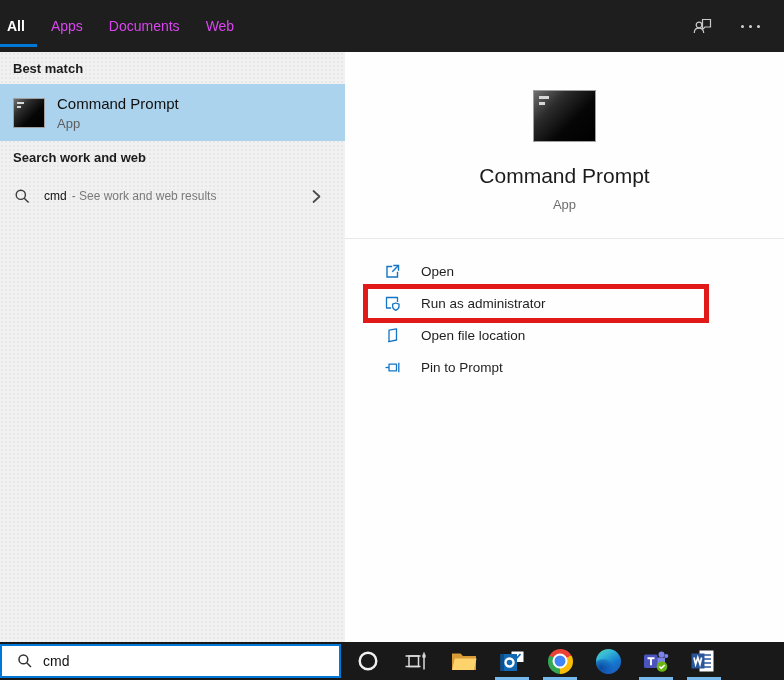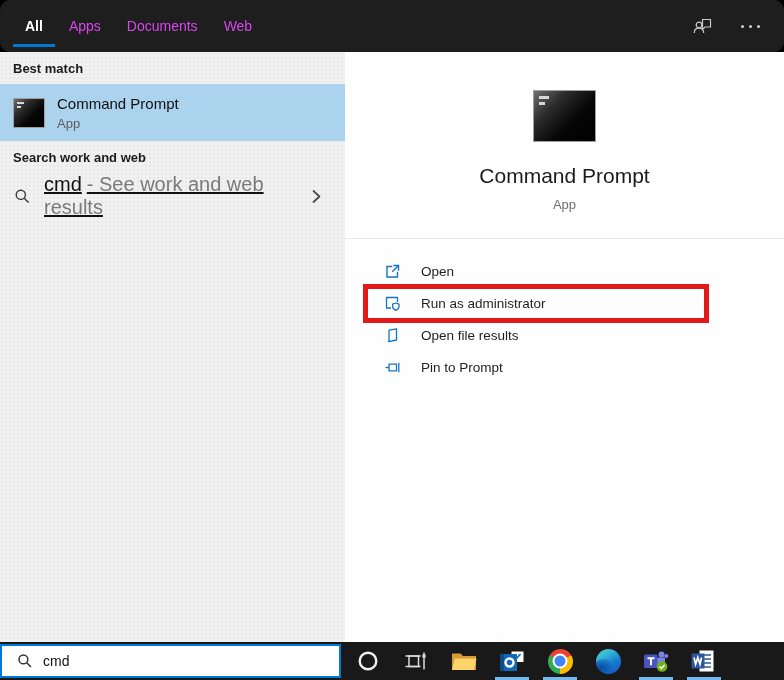--- a/index.html
+++ b/index.html
@@ -6,21 +6,21 @@
   html,body { width:784px; height:680px; overflow:hidden; background:#000; }
   #app {
     width:784px; height:680px; position:relative;
     font-family:"Liberation Sans", sans-serif;
     display:flex; flex-direction:column;
   }
 
   
   .header {
     height:52px; background:#1e1e1e; display:flex; align-items:center;
-    padding-left:25px; flex:0 0 auto;border-radius:10px;
+    padding-left:7px; flex:0 0 auto;
   }
   .tabs { display:flex; gap:26px; height:100%; align-items:stretch; }
   .tab {
     color:#d946ef; font-size:14px; display:flex; align-items:center;
     position:relative; cursor:default;
   }
   .tab.active { color:#ffffff; font-weight:bold; }
   .tab.active::after {
     content:""; position:absolute; left:-12px; right:-12px; bottom:5px;
     height:3px; background:#0078d7;
@@ -67,21 +67,21 @@
   .cmd-icon.large {
     width:63px; height:52px; margin:0 auto;
     background-size:10px 3px, 6px 3px, 100% 100%;
     background-position:5px 5px, 5px 11px, 0 0;
   }
 
   .suggest-row {
     height:46px; display:flex; align-items:center; padding:0 20px 0 14px;
     gap:13px; cursor:default;
   }
-  .suggest-text { font-size:20px; color:#111;text-decoration:underline; }
+  .suggest-text { font-size:12px; color:#111; }
   .suggest-hint { color:#7a7a7a; margin-left:5px; }
   .suggest-row .chev { margin-left:auto; }
 
   
   .right-panel { flex:1 1 auto; background:#fefefe; position:relative; }
   .app-header { padding-top:38px; text-align:center; }
   .app-title { font-size:21px; color:#1b1b1b; font-weight:normal; margin-top:22px; }
   .app-sub { font-size:13px; color:#6e6e6e; margin-top:9px; }
   .divider { height:1px; background:#e8e8e8; margin-top:26px; }
 
@@ -234,21 +234,21 @@
           <span>Run as administrator</span>
         </div>
 
         <div class="action-row">
           <span style="display:flex;">
             <svg width="17" height="17" viewBox="0 0 17 17" fill="none" stroke="#1574c4" stroke-width="1.3" stroke-linejoin="round">
               <path d="M5 3.2 V14.6 L12.5 13 V1.8 Z"></path>
               <path d="M5 14.6 L4.2 14.6"></path>
             </svg>
           </span>
-          <span>Open file results</span>
+          <span>Open file location</span>
         </div>
 
         <div class="action-row">
           <span style="display:flex;">
             <svg width="17" height="17" viewBox="0 0 17 17" fill="none" stroke="#1574c4" stroke-width="1.3" stroke-linejoin="round">
               <path d="M1.5 8.5 H5"></path>
               <rect x="5" y="5.2" width="7.5" height="6.6"></rect>
               <path d="M14.8 3.8 V13.2"></path>
             </svg>
           </span>

